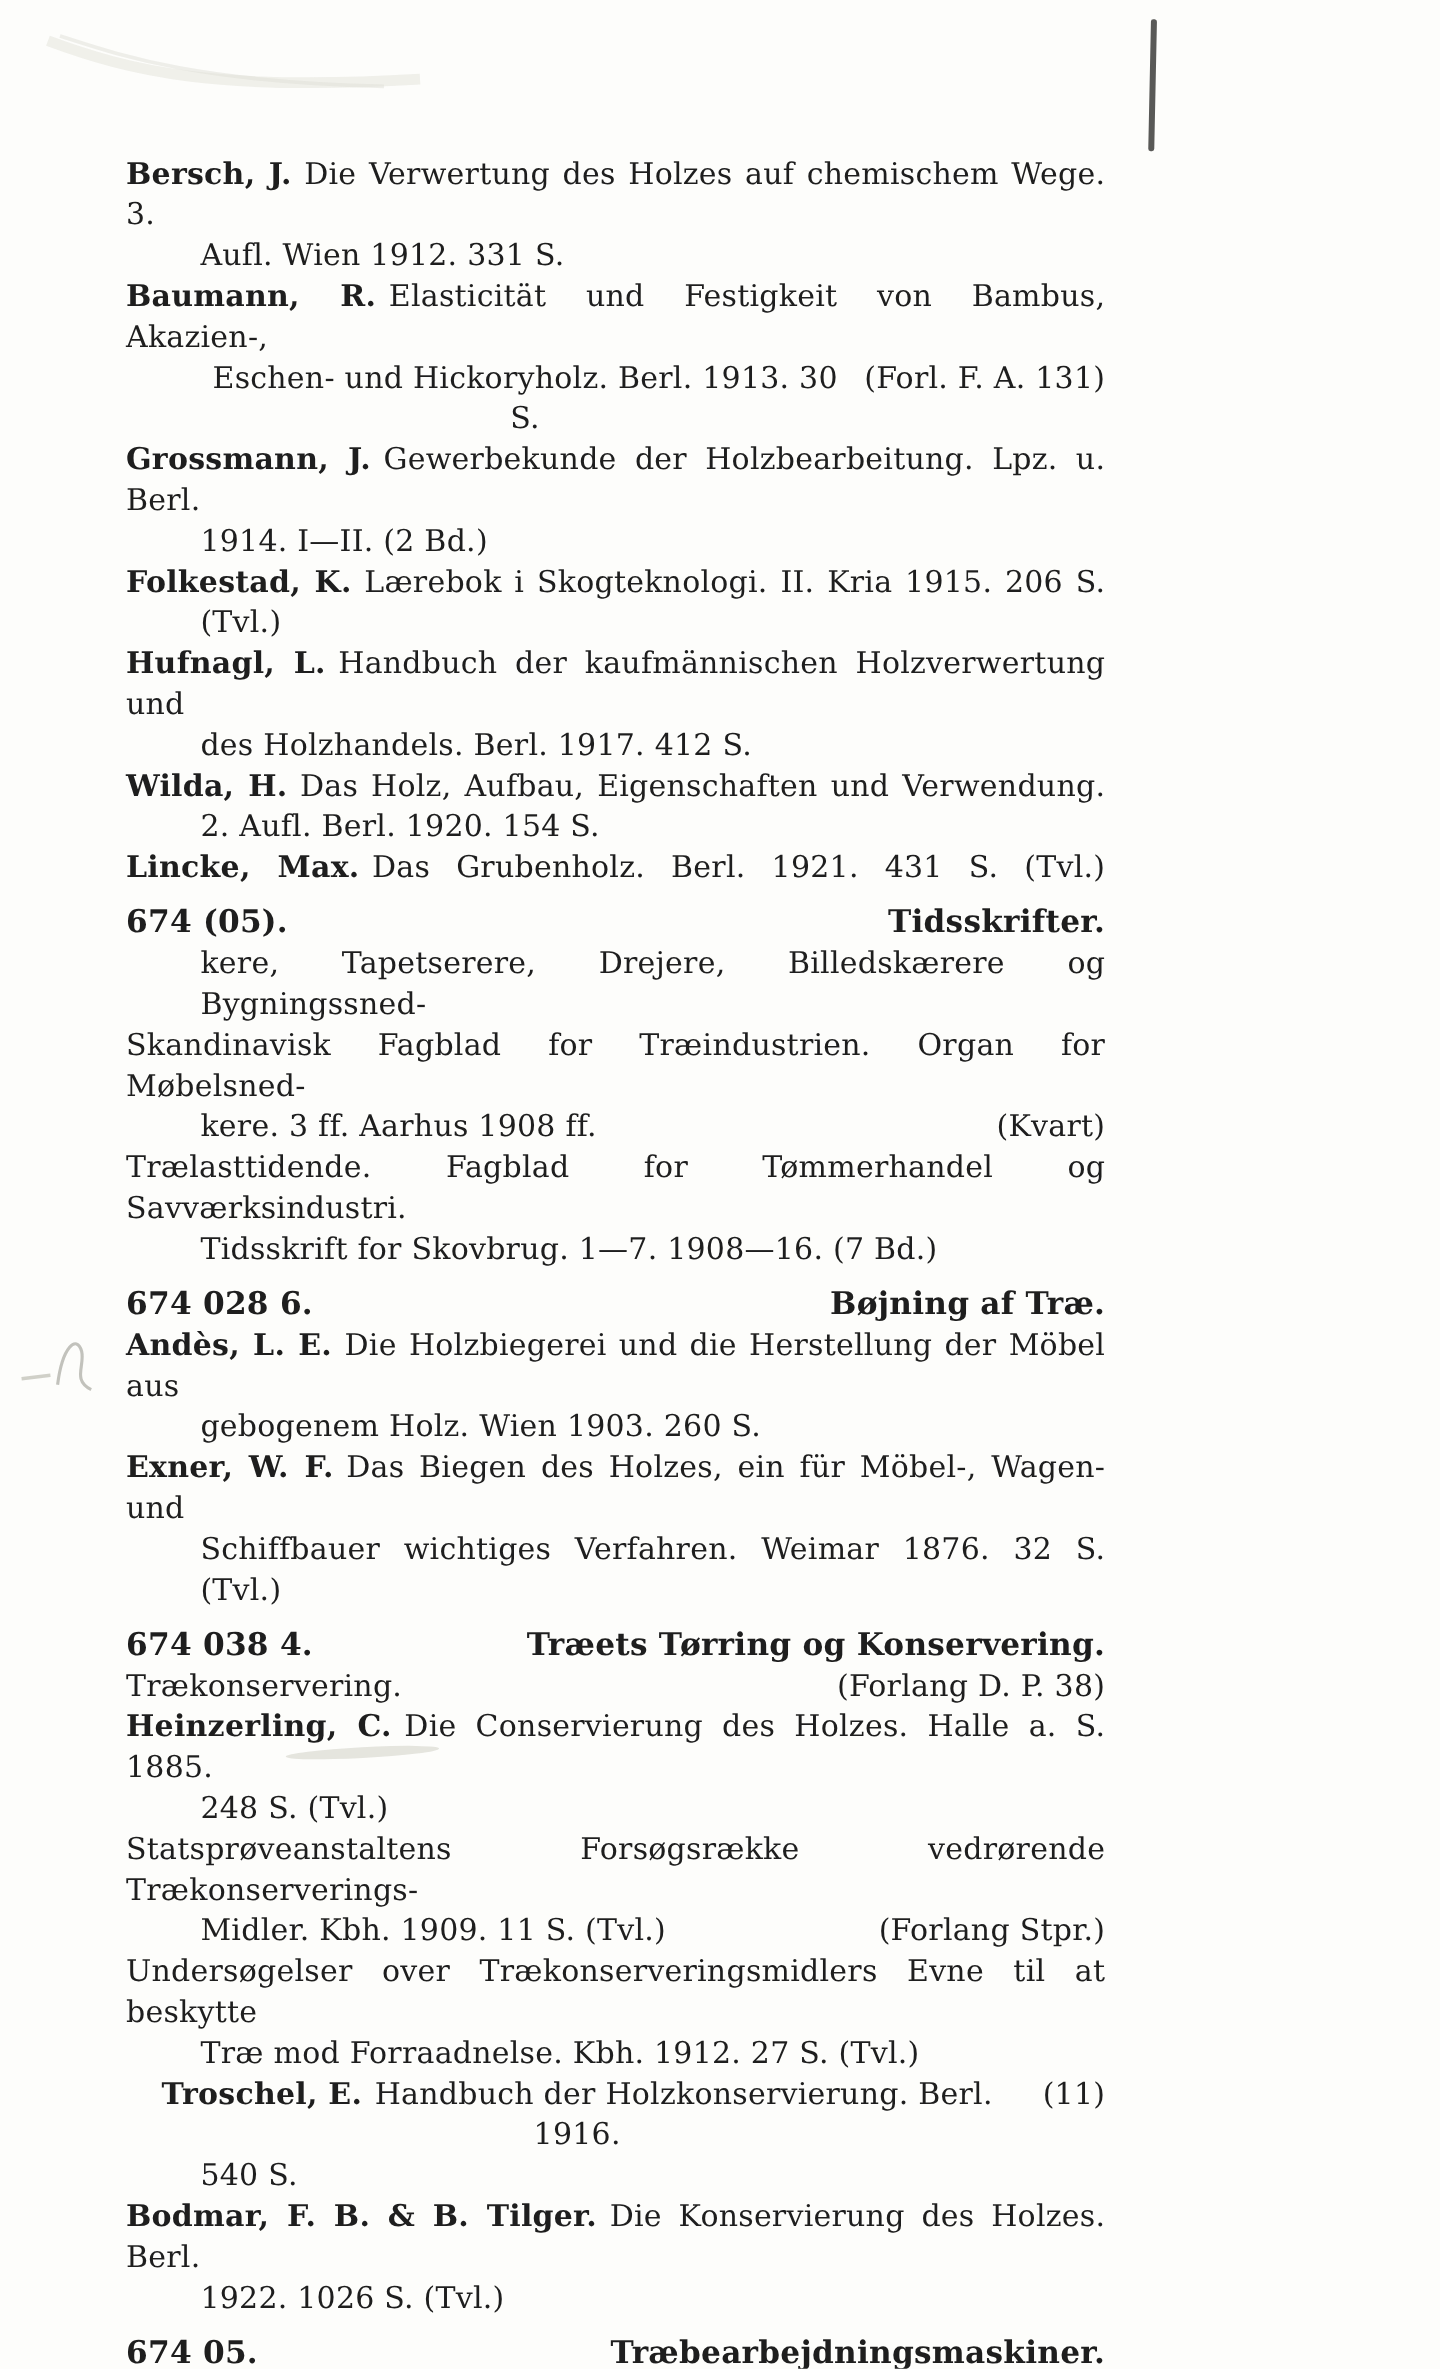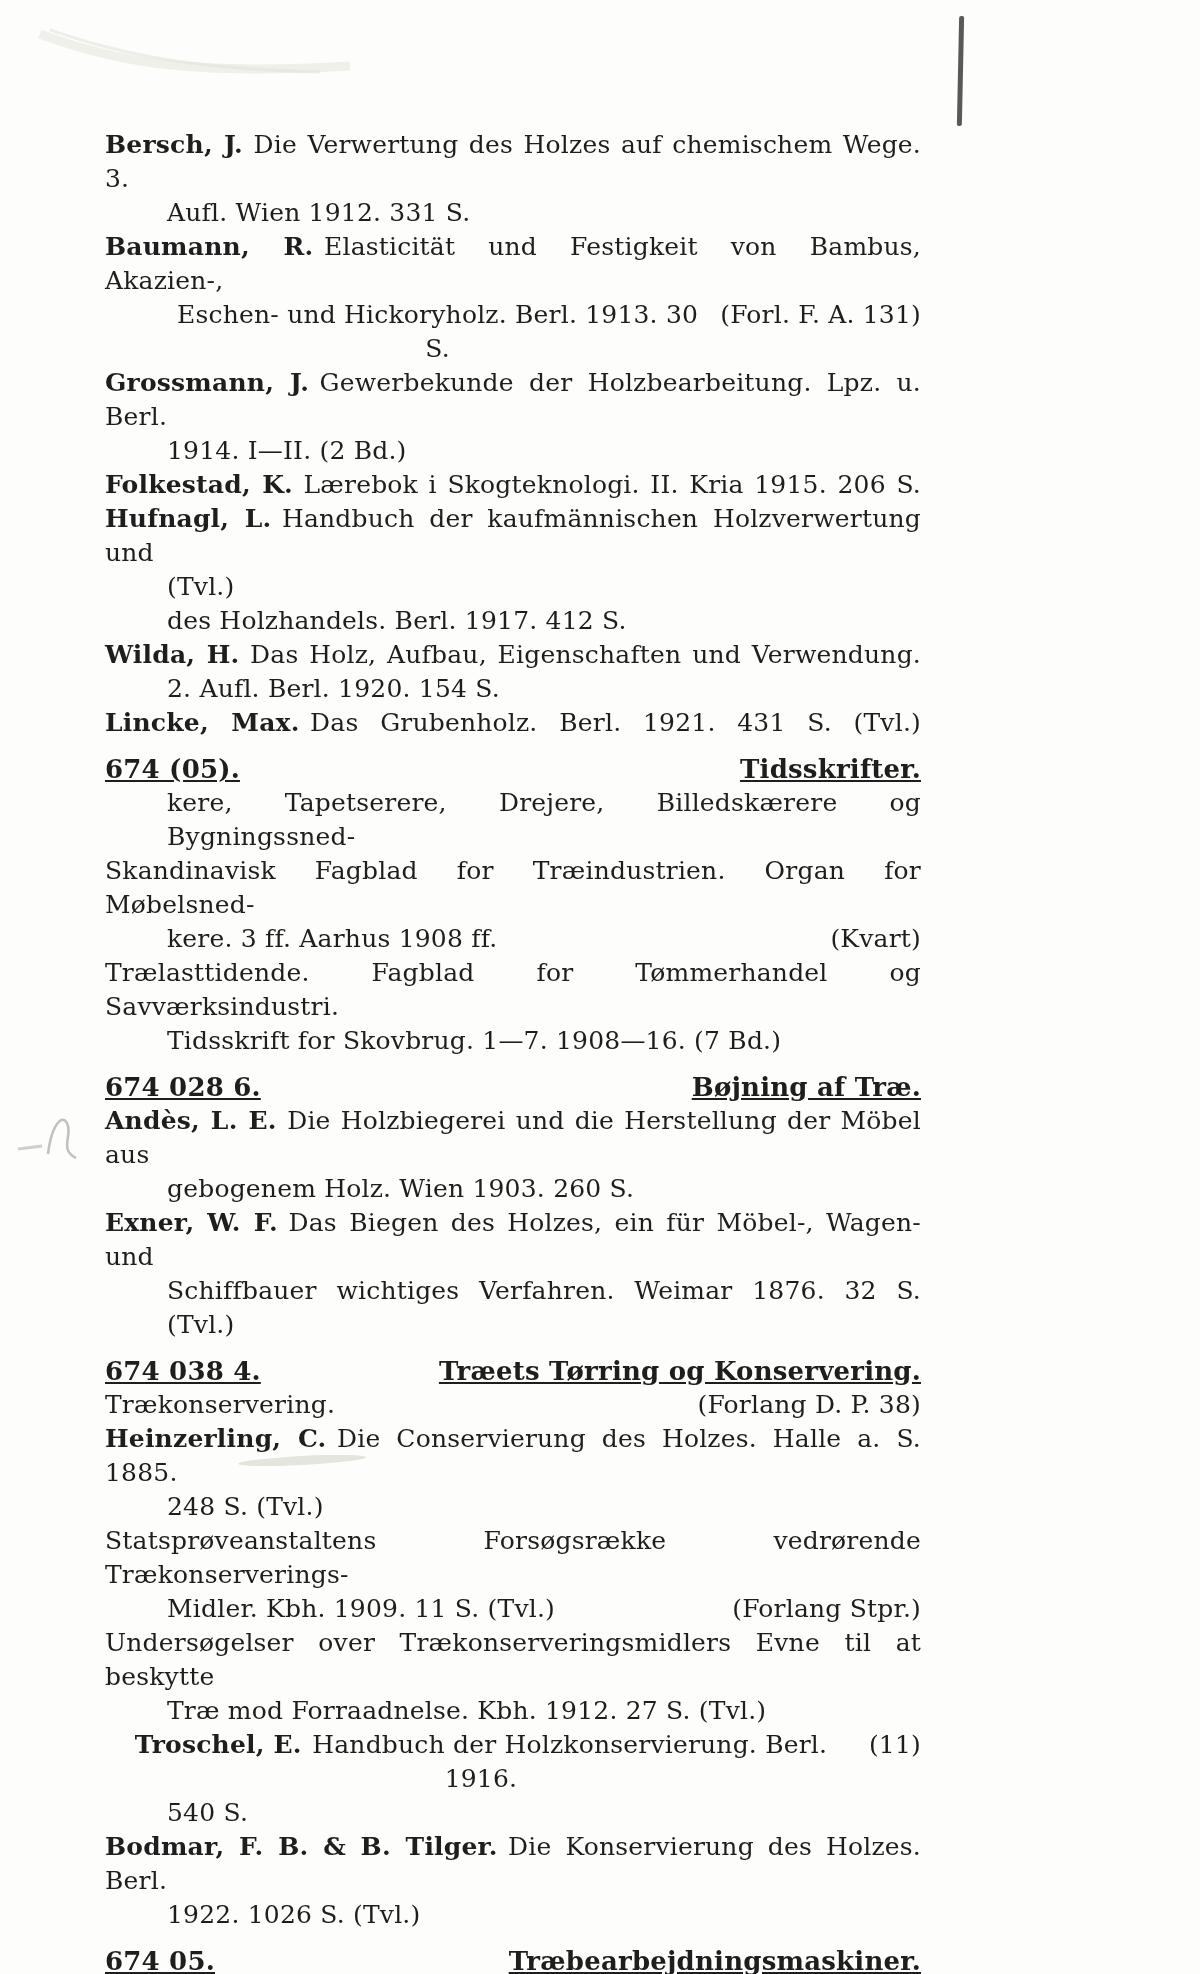--- a/index.html
+++ b/index.html
@@ -13,21 +13,21 @@
   }
   .page{position:absolute;inset:0;margin-top:16px;}
   .text-block{
     position:absolute;left:105px;top:112px;width:816px;
     font-size:25px;line-height:34px;letter-spacing:0.2px;
   }
   .line{min-height:34px;}
   .just{text-align:justify;text-align-last:justify;}
   .flex{display:flex;justify-content:space-between;align-items:baseline;text-align:center;}
   .ind{padding-left:62px;}
-  .head{font-weight:bold;margin-top:12px;font-size:26px;text-decoration:underline;}
+  .head{font-weight:bold;margin-top:12px;font-size:26px;}
   .bold{font-weight:bold;}
   .txt.gap{padding-left:0.42em;}
   .right{white-space:nowrap;padding-left:12px;}
   .page-number{
     position:absolute;left:0;top:1772px;width:1030px;
     text-align:center;font-size:25px;letter-spacing:1px;
   }
   
   .edge-mark{
     position:absolute;left:958px;top:0;width:5px;height:110px;
@@ -64,22 +64,22 @@
       <div class="line just"><span class="left"><span class="bold">Bersch, J.</span><span class="txt gap">Die Verwertung des Holzes auf chemischem Wege. 3.</span></span></div>
       <div class="line ind"><span class="left"><span class="txt">Aufl. Wien 1912. 331 S.</span></span></div>
       <div class="line just"><span class="left"><span class="bold">Baumann, R.</span><span class="txt gap">Elasticität und Festigkeit von Bambus, Akazien-,</span></span></div>
       <div class="line ind flex">
         <span class="left"><span class="txt">Eschen- und Hickoryholz. Berl. 1913. 30 S.</span></span>
         <span class="right">(Forl. F. A. 131)</span>
       </div>
       <div class="line just"><span class="left"><span class="bold">Grossmann, J.</span><span class="txt gap">Gewerbekunde der Holzbearbeitung. Lpz. u. Berl.</span></span></div>
       <div class="line ind"><span class="left"><span class="txt">1914. I—II. (2 Bd.)</span></span></div>
       <div class="line just"><span class="left"><span class="bold">Folkestad, K.</span><span class="txt gap">Lærebok i Skogteknologi. II. Kria 1915. 206 S.</span></span></div>
+      <div class="line ind"><span class="left"><span class="txt">(Tvl.)</span></span></div>
       <div class="line just"><span class="left"><span class="bold">Hufnagl, L.</span><span class="txt gap">Handbuch der kaufmännischen Holzverwertung und</span></span></div>
-      <div class="line ind"><span class="left"><span class="txt">(Tvl.)</span></span></div>
       <div class="line ind"><span class="left"><span class="txt">des Holzhandels. Berl. 1917. 412 S.</span></span></div>
       <div class="line just"><span class="left"><span class="bold">Wilda, H.</span><span class="txt gap">Das Holz, Aufbau, Eigenschaften und Verwendung.</span></span></div>
       <div class="line ind"><span class="left"><span class="txt">2. Aufl. Berl. 1920. 154 S.</span></span></div>
       <div class="line just"><span class="left"><span class="bold">Lincke, Max.</span><span class="txt gap">Das Grubenholz. Berl. 1921. 431 S. (Tvl.)</span></span></div>
       <div class="line head flex">
         <span class="left"><span class="bold">674 (05).</span></span>
         <span class="right">Tidsskrifter.</span>
       </div>
       <div class="line ind just"><span class="left"><span class="txt">kere, Tapetserere, Drejere, Billedskærere og Bygningssned-</span></span></div>
       <div class="line just"><span class="left"><span class="txt">Skandinavisk Fagblad for Træindustrien. Organ for Møbelsned-</span></span></div>

